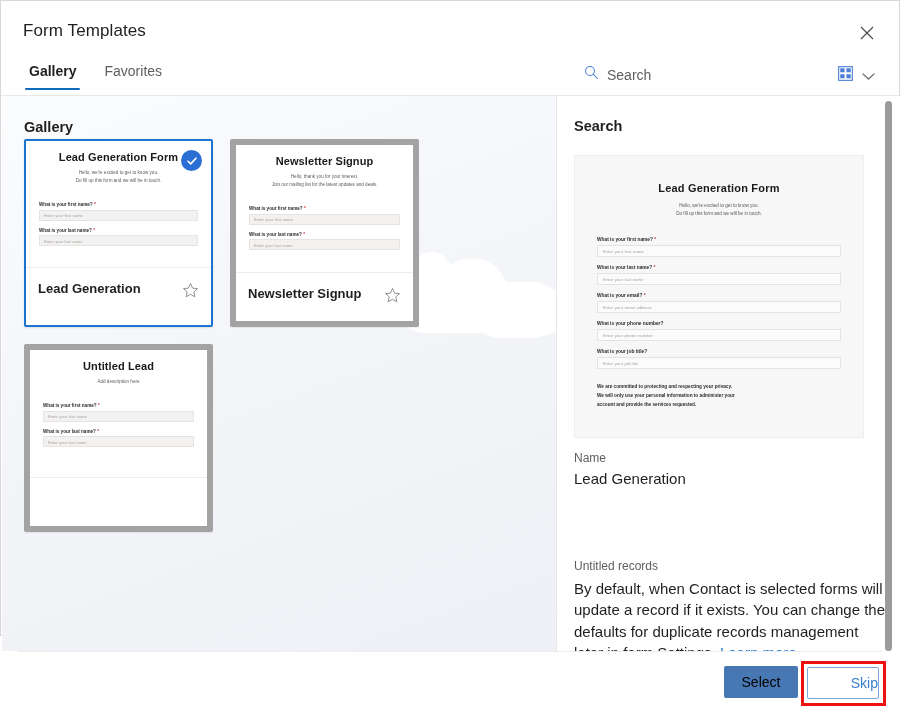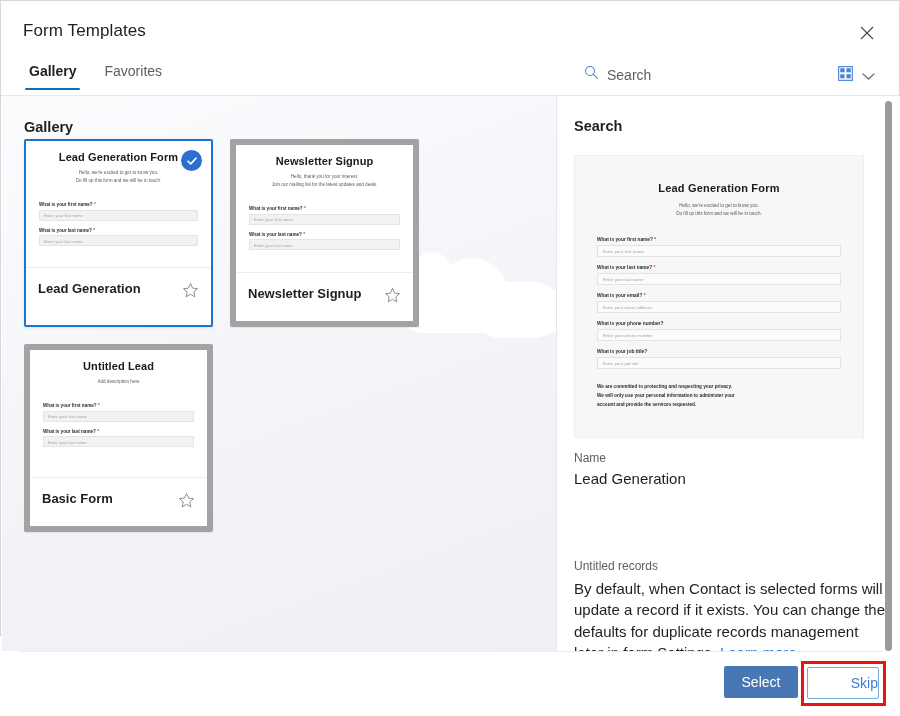--- a/index.html
+++ b/index.html
@@ -224,21 +224,21 @@
   }
 
   
   .footer-rule {
     position: absolute; left: 17px; right: 17px; top: 650px;
     height: 1px; background: #ededed;
   }
   .btn-select {
     position: absolute; left: 723px; top: 665px;
     width: 74px; height: 32px;
-    background: #4878b4; color: #ffffff;
+    background: #4878b4; color: #000000;
     border: none; border-radius: 2px;
     font-size: 14px; font-family: inherit; cursor: pointer;
   }
   .btn-skip {
     position: absolute; left: 806px; top: 666px;
     width: 72px; height: 32px;
     background: #ffffff; color: #3a7fd0;
     border: 1px solid #7aa8dd; border-radius: 2px;
     font-size: 14px; font-family: inherit; cursor: pointer; text-align: right;
   }
@@ -380,28 +380,20 @@
         </div>
         <div class="prev-field prev-gap-lg">
           <div class="prev-q"><span>What is your first name?</span> <span class="req">*</span></div>
           <div class="prev-input">Enter your first name</div>
         </div>
         <div class="prev-field">
           <div class="prev-q"><span>What is your last name?</span> <span class="req">*</span></div>
           <div class="prev-input">Enter your last name</div>
         </div>
       </div>
-      <div class="card-footer">
-        <span class="card-name">Basic Form</span>
-        <span class="star">
-          <svg width="17" height="17" viewBox="0 0 18 18">
-            <path d="M9 1.6 L11.2 6.5 L16.4 7 L12.5 10.5 L13.6 15.7 L9 13 L4.4 15.7 L5.5 10.5 L1.6 7 L6.8 6.5 Z" stroke="#8a8886" stroke-width="1" fill="none" stroke-linejoin="round"></path>
-          </svg>
-        </span>
-      </div>
     </div>
 
   </div>
 
   <div class="v-divider"></div>
 
   <div class="details-pane">
     <div class="details-title">Search</div>
 
     <div class="detail-preview">

